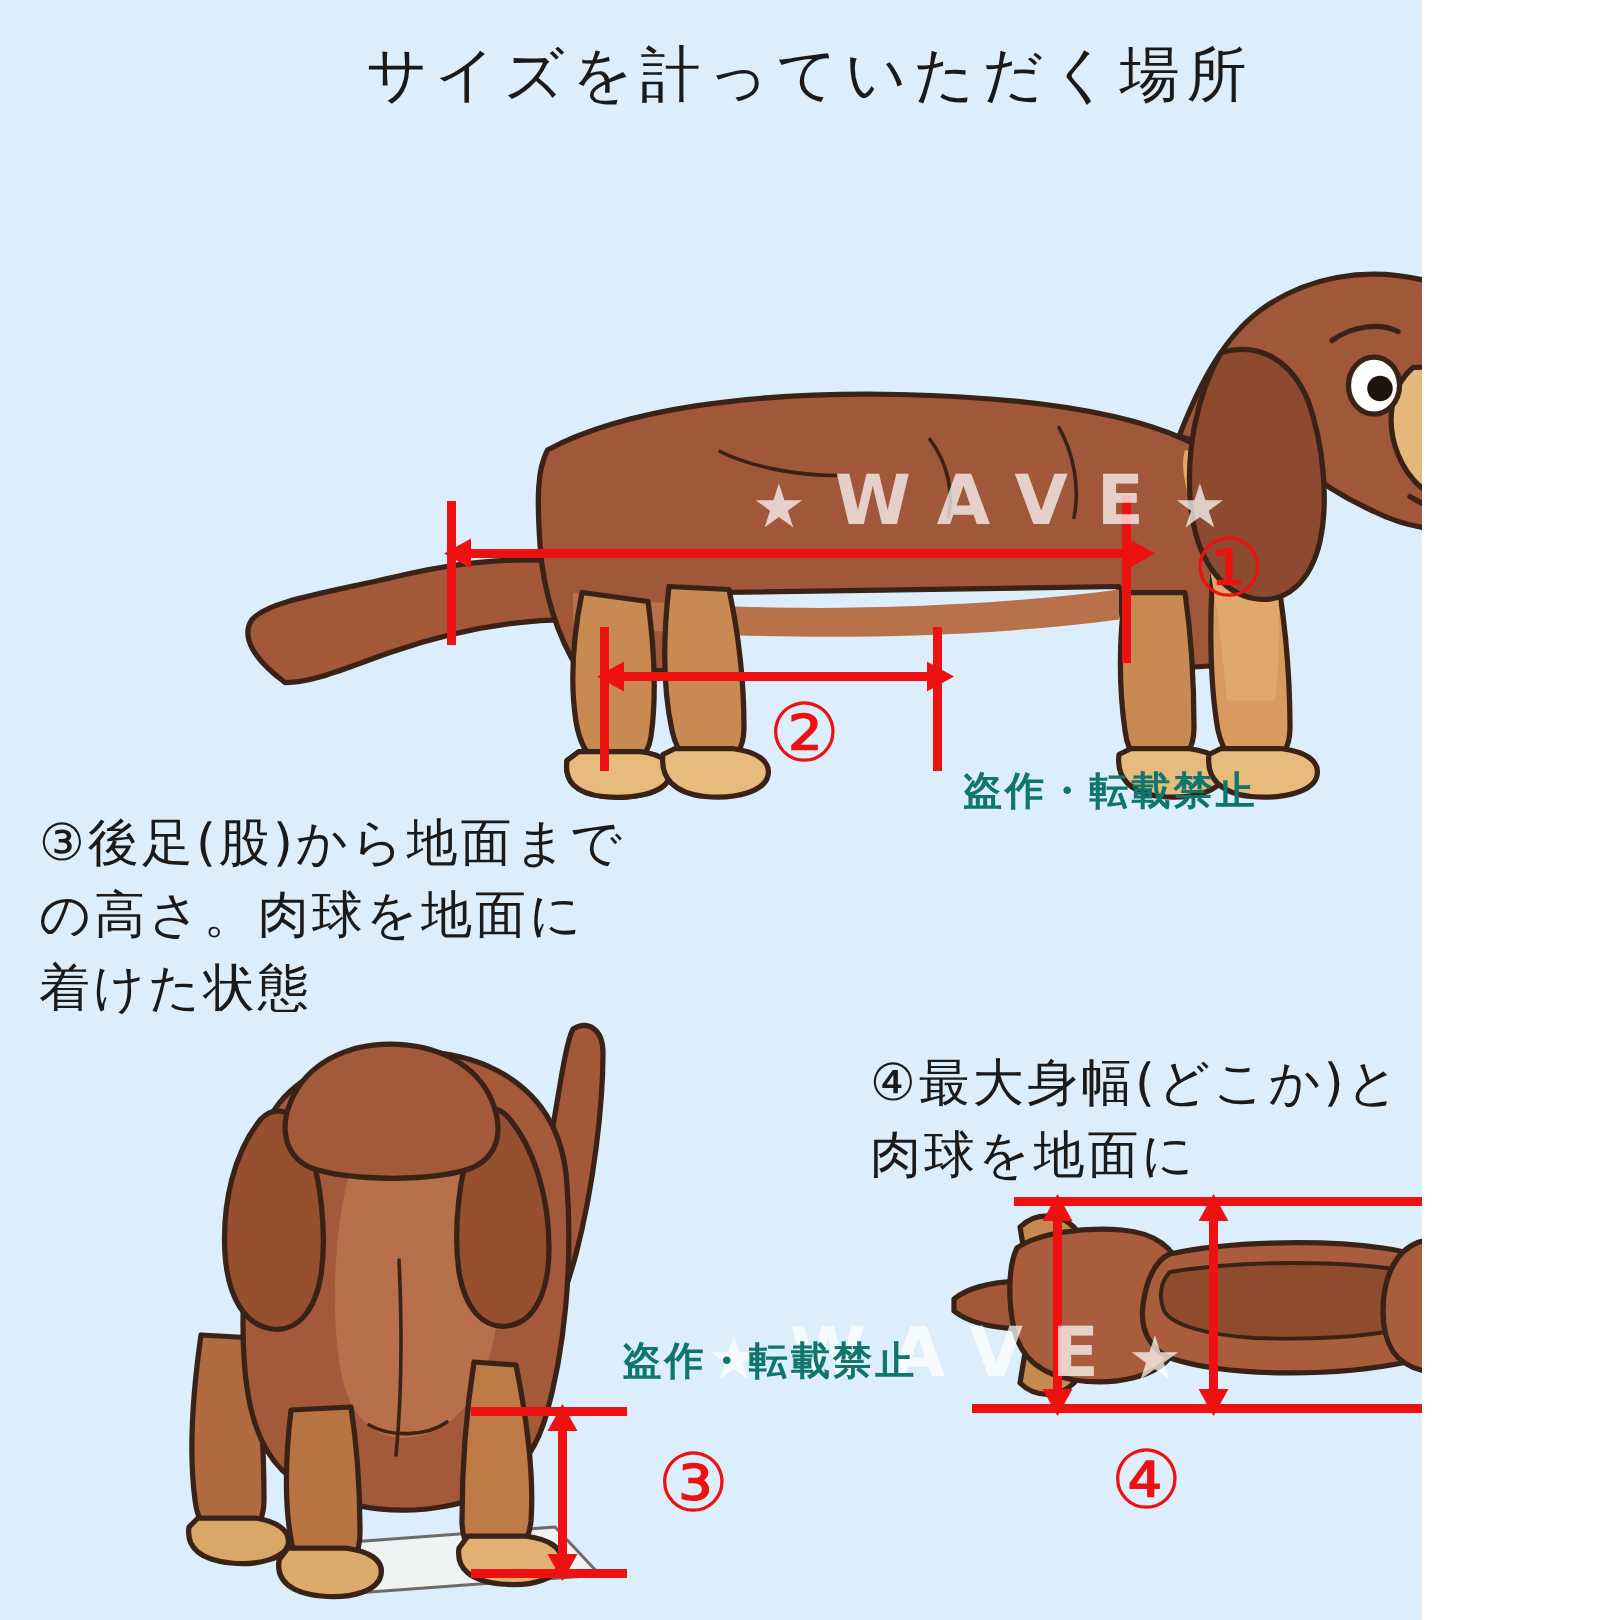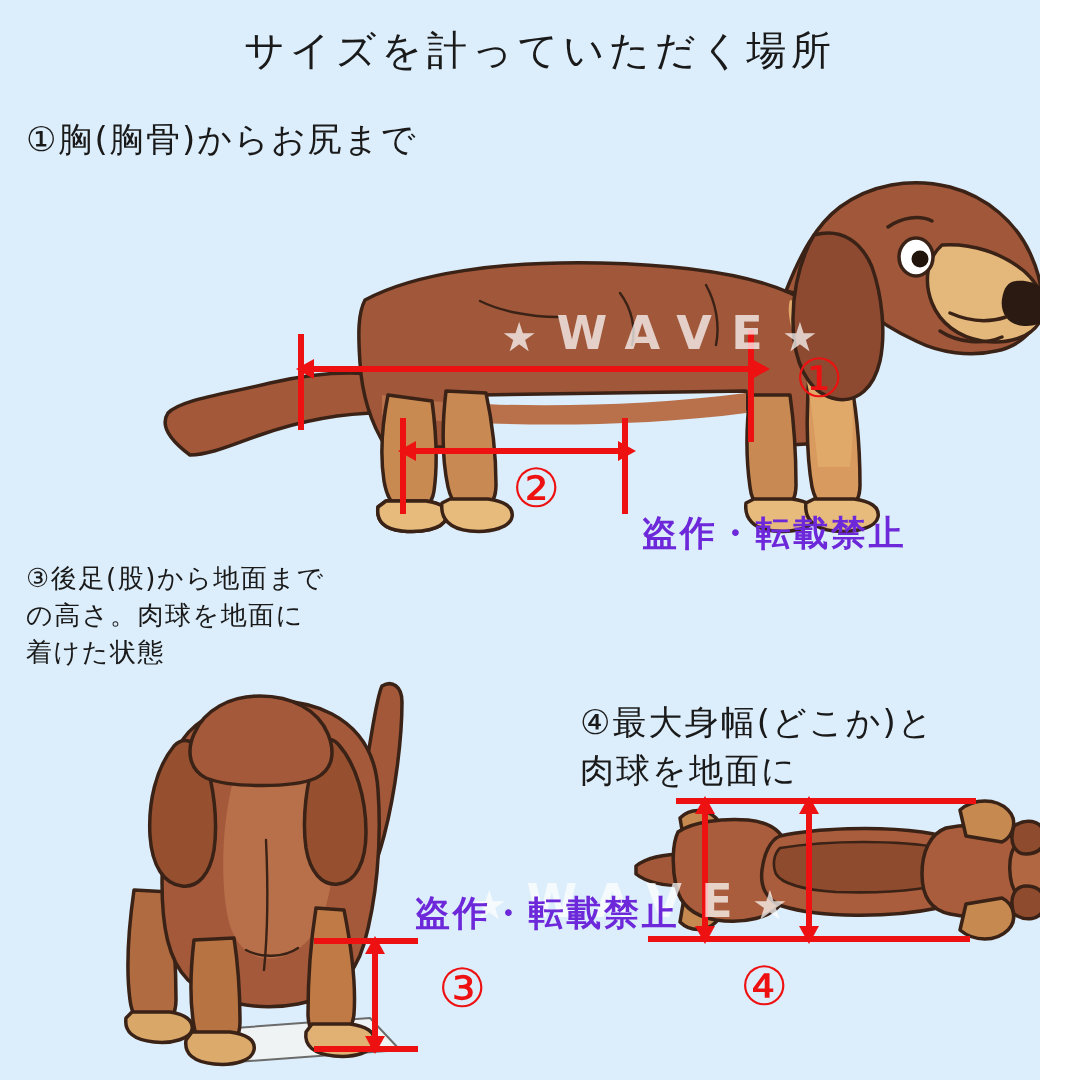--- a/index.html
+++ b/index.html
@@ -5,21 +5,21 @@
   html, body {
     margin: 0;
     padding: 0;
     background: #ffffff;
   }
   body {
     font-family: "DejaVu Sans", "Liberation Sans", sans-serif;
   }
   #page {
     position: relative;
-    width: 1040px;
+    width: 948px;
     height: 1080px;
     background: #dceefb;
     overflow: hidden;
   }
   
   .txt {
     position: absolute;
     color: #1a1a1a;
     letter-spacing: 0.06em;
     line-height: 1.42;
@@ -28,43 +28,43 @@
   #title {
     top: 22px;
     left: 0;
     width: 1080px;
     text-align: center;
     font-size: 40px;
     letter-spacing: 0.12em;
   }
   #item1 { top: 115px; left: 26px; font-size: 34px; }
   #item2 { top: 190px; left: 26px; font-size: 34px; }
-  #item3 { top: 560px; left: 26px; font-size: 26px; }
+  #item3 { top: 538px; left: 26px; font-size: 34px; }
   #item4 { top: 698px; left: 580px; font-size: 34px; }
 
   
   .wave {
     position: absolute;
     font-size: 46px;
     letter-spacing: 0.42em;
     color: #ffffff;
     opacity: 0.72;
     font-weight: bold;
     white-space: pre;
   }
   #wave1 { top: 252px; left: 360px; }
   #wave2 { top: 820px; left: 330px; }
   .wstar {
     font-size: 40px;
     vertical-align: -2px;
   }
   .wm-jp {
     position: absolute;
-    color: #6d28d9;
-    font-size: 35px;
+    color: #0f766e;
+    font-size: 26px;
     letter-spacing: 0.08em;
     white-space: pre;
     font-weight: bold;
   }
   #wmjp1 { top: 510px; left: 642px; }
   #wmjp2 { top: 890px; left: 415px; }
 
   
   .dog { position: absolute; }
   #dog-side   { top: 95px;  left: 150px; width: 920px; height: 440px; }
@@ -100,21 +100,20 @@
     white-space: pre;
   }
 </style>
 </head>
 <body>
 
 <div id="page">
 
   <div class="txt" id="title">サイズを計っていただく場所</div>
 
-  <div class="txt" id="item1">①胸(胸骨)からお尻まで</div>
   <div class="txt" id="item3">③後足(股)から地面まで
 の高さ。肉球を地面に
 着けた状態</div>
   <div class="txt" id="item4">④最大身幅(どこか)と
 肉球を地面に</div>
 
   <div class="dog" id="dog-side">
     <svg viewBox="0 0 920 440" width="920" height="440">
       <g stroke="#3a2216" stroke-width="3.5" stroke-linejoin="round" stroke-linecap="round">
 

